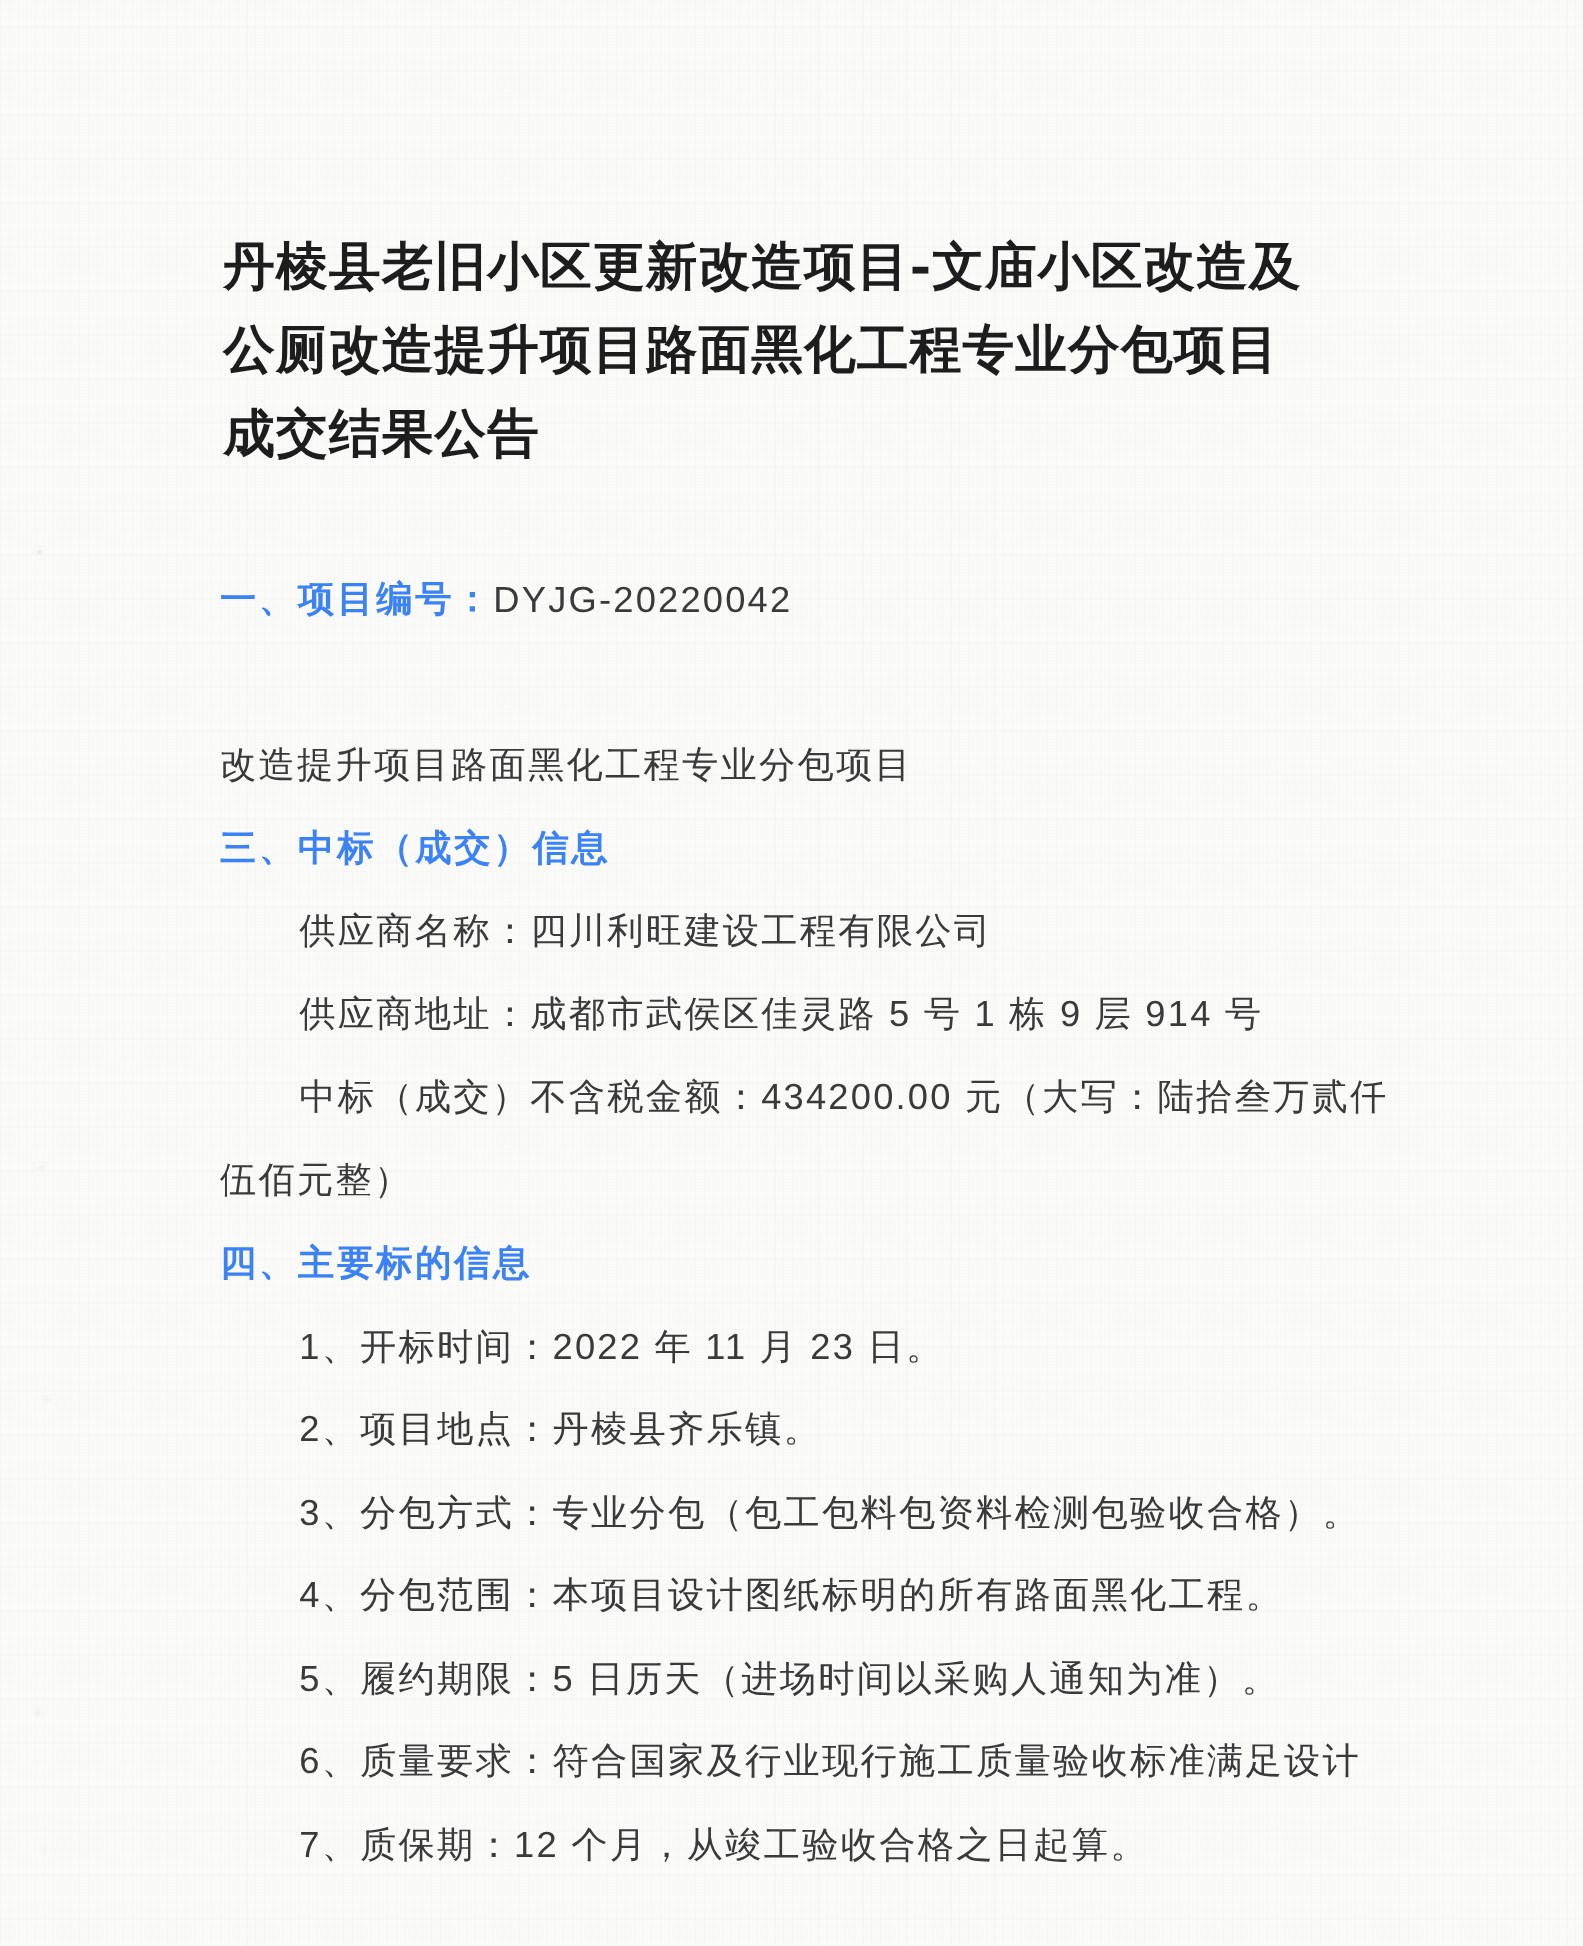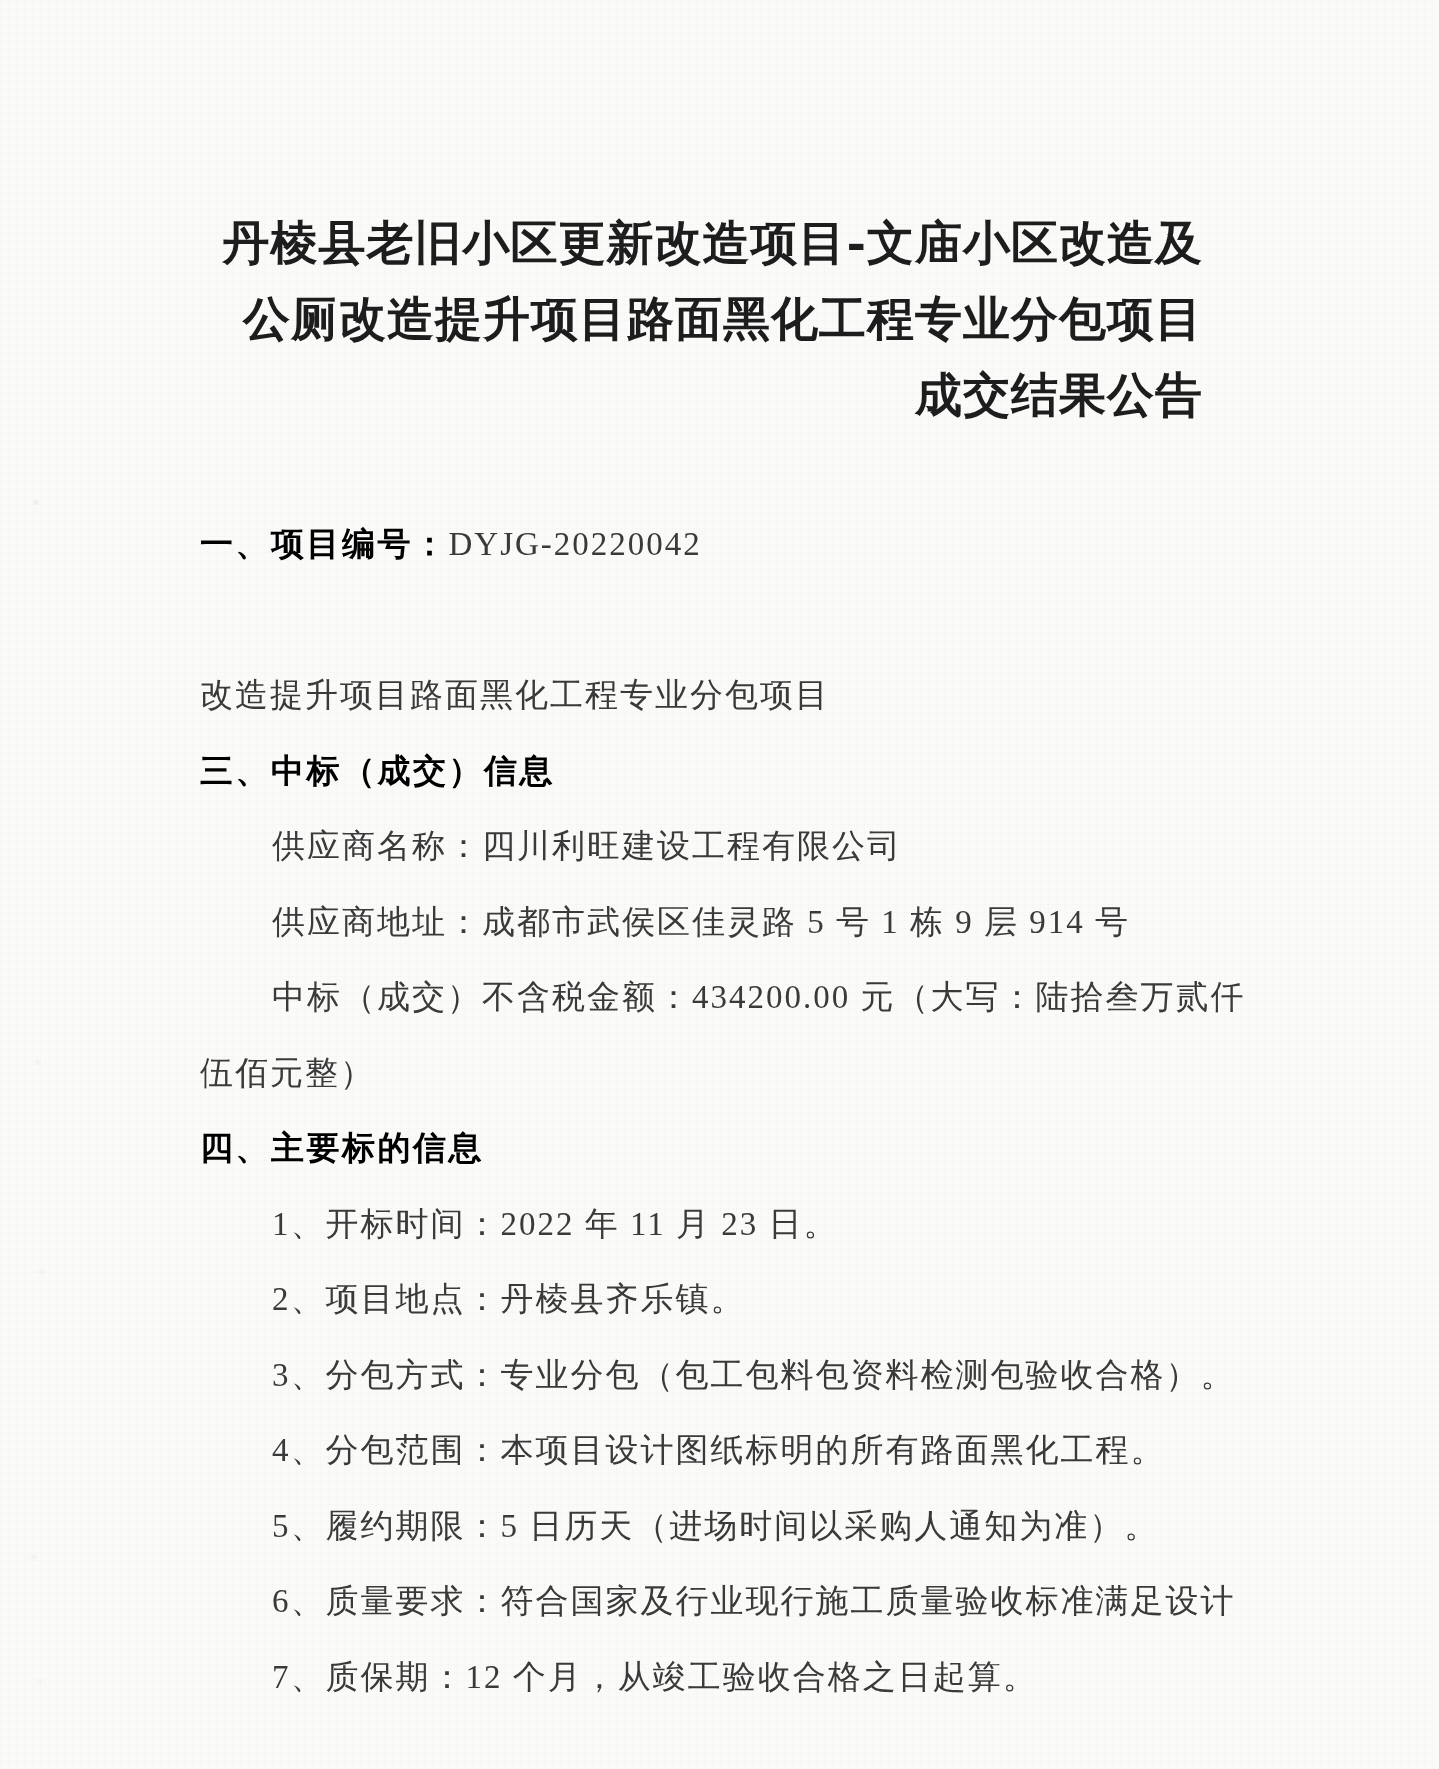--- a/index.html
+++ b/index.html
@@ -33,21 +33,21 @@
       -2px 1055px 3px rgba(60,60,60,0.09),
       4px 1180px 3px rgba(60,60,60,0.06);
     filter:blur(1px);
     pointer-events:none;
   }
   .title{
     position:absolute;
     left:203px;
     top:205px;
     width:1000px;
-    text-align:right;
+    text-align:left;
     font-family:"DejaVu Serif","Liberation Serif",serif;
     font-weight:bold;
     font-size:47px;
     line-height:76px;
     color:#1d1d1d;
     letter-spacing:1px;
     white-space:nowrap;
   }
   .body-block{
     position:absolute;
@@ -62,25 +62,25 @@
     font-size:33px;
     color:#3a3a3a;
     letter-spacing:2px;
     white-space:pre;
     font-family:"DejaVu Serif","Liberation Serif",serif;
   }
   .line.indent1{ padding-left:72px;text-align:right; }
   .line .hd{
     font-family:"DejaVu Sans","Liberation Sans",sans-serif;
     font-weight:bold;
-    color:#000000;
+    color:#3b82f6;
     letter-spacing:2.5px;
   }
   .line .tx{
-    font-family:Liberation Serif, serif;
+    font-family:Liberation Sans, sans-serif;
     font-weight:normal;
   }
 </style>
 </head>
 <body>
 
 <div class="page">
   <div class="specks"></div>
 
   <div class="title">

